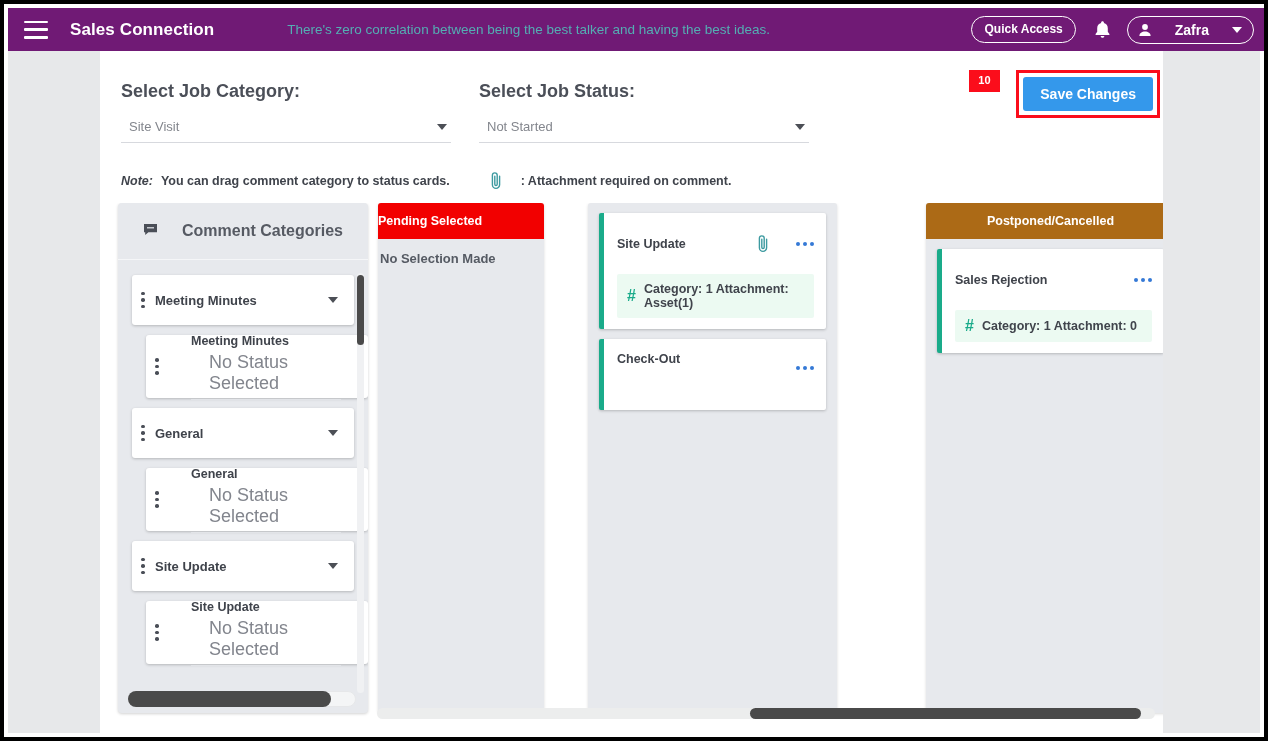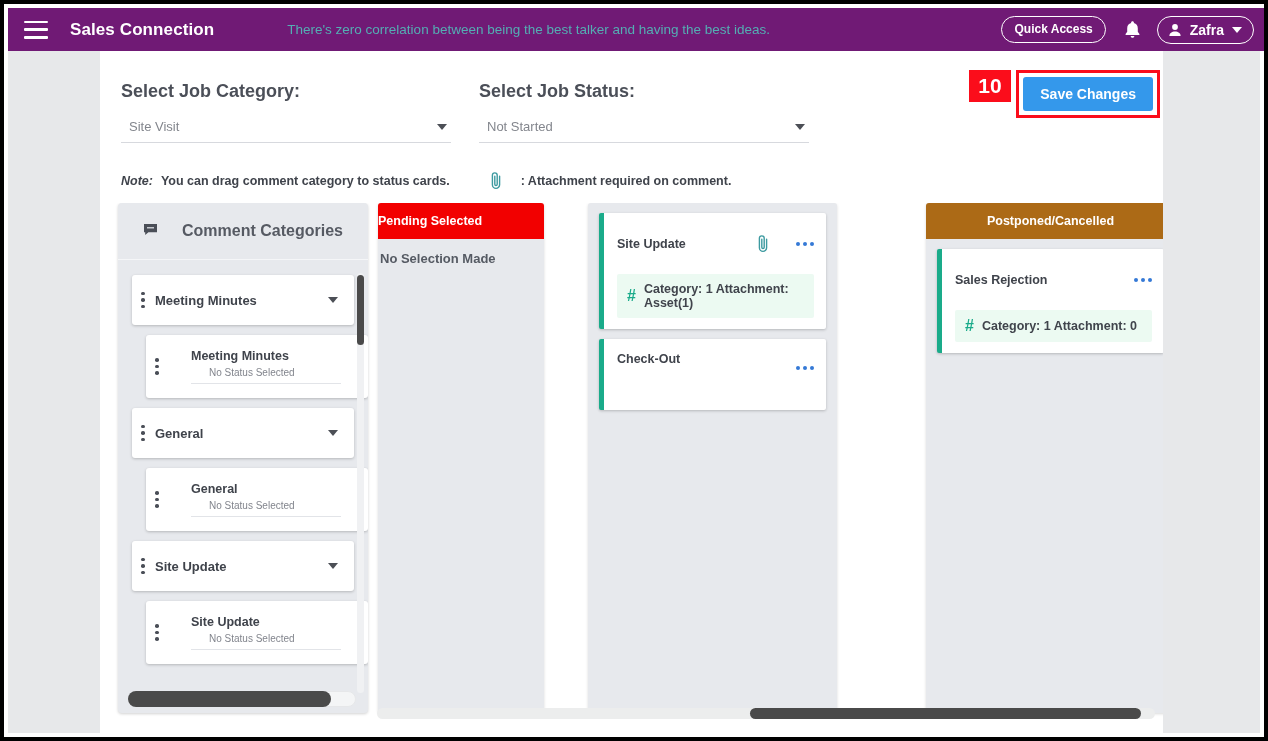--- a/index.html
+++ b/index.html
@@ -41,21 +41,21 @@
   }
   .quick-access {
     border: 1.5px solid #ffffff; border-radius: 14px;
     color: #ffffff; font-size: 12px; font-weight: bold;
     padding: 5px 12px 6px; white-space: nowrap; cursor: pointer;
     margin-right: 18px;
   }
   .bell { margin-right: 16px; cursor: pointer; display:flex; align-items:center; }
   .userchip {
     border: 1.5px solid #ffffff; border-radius: 16px;
-    height: 28px; display: flex; align-items: center; gap: 8px;
+    height: 28px; display: flex; align-items: center; gap: 23px;
     padding: 0 11px 0 10px; cursor: pointer;
   }
   .userchip .uname { color:#fff; font-size:14px; font-weight:bold; }
   .caret-wh {
     width: 0; height: 0;
     border-left: 5px solid transparent; border-right: 5px solid transparent;
     border-top: 6px solid #ffffff;
   }
 
   
@@ -96,21 +96,21 @@
   }
   .note-em { font-style: italic; font-weight: bold; margin-right: 8px; }
   .note-txt { font-weight: bold; }
   .clip-sep { margin: 0 18px 0 40px; display:flex; align-items:center; }
 
   
   .save-wrap { position: absolute; right: 3px; top: 19px; }
   .badge-10 {
     position: absolute; left: -47px; top: 0px;
     background: #fb0d1b; color: #ffffff;
-    font-size: 21px; font-weight: bold;
+    font-size: 11px; font-weight: bold;
     padding: 5px 9px 6px; line-height: 1;
     z-index: 3;
   }
   .save-outline {
     border: 3px solid #fb0d1b; padding: 4px; background:#ffffff;
     position: relative; z-index: 2;
   }
   .save-btn {
     background: #3498eb; color: #ffffff;
     font-size: 14px; font-weight: bold;
@@ -157,21 +157,21 @@
   .cat-sub {
     background: #ffffff; border-radius: 3px;
     box-shadow: 0 1px 3px rgba(0,0,0,.22);
     height: 63px; margin: 0 -14px 10px 14px;
     display: flex; align-items: center; padding: 0 12px 0 9px;
     position: relative; cursor: grab;
   }
   .cat-sub .stack { flex: 1; padding-left: 22px; }
   .cat-sub .s-title { font-size: 12.5px; font-weight: bold; color: #3f434b; }
   .cat-sub .s-stat {
-    font-size: 10px; color: #82858d; padding-left: 18px;
+    font-size: 18px; color: #82858d; padding-left: 18px;
     border-bottom: 1px solid #e2e4e8; padding-bottom: 5px; margin-top: 4px;
     width: 150px;
   }
 
   
   .vscroll-track {
     position: absolute; right: 4px; top: 70px; width: 7px; height: 420px;
     background: #f0f1f3; border-radius: 4px;
   }
   .vscroll-thumb {

